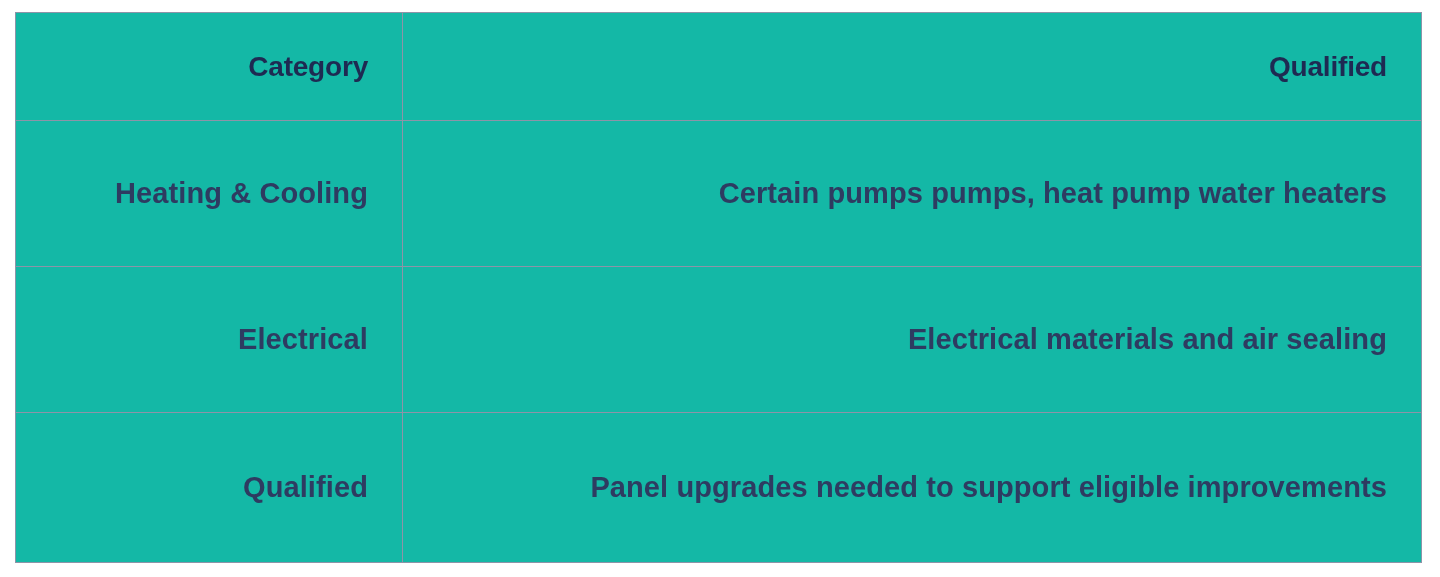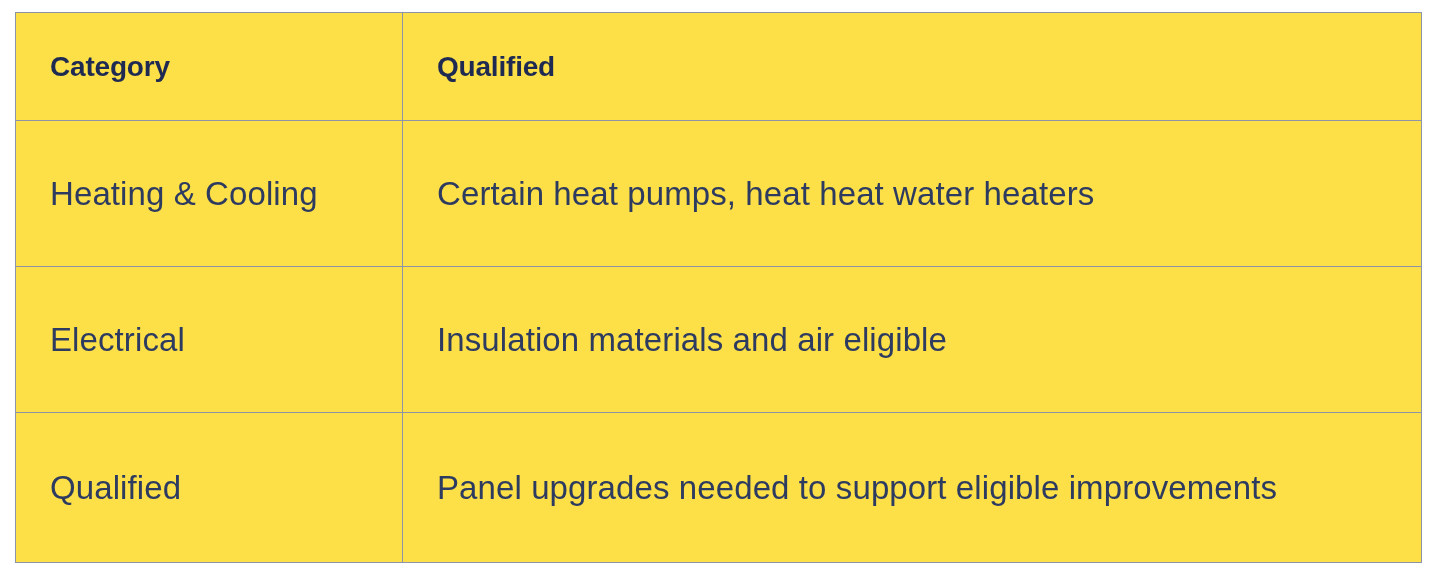--- a/index.html
+++ b/index.html
@@ -38,23 +38,23 @@
     width: 100%;
     height: 100%;
     border-collapse: collapse;
     table-layout: fixed;
     background: #ffffff;
   }
 
   table.data-table td,
   table.data-table th {
     border: 1px solid #8d94a8;
-    background: #fde047;
+    background: #14b8a6;
     vertical-align: middle;
-    text-align: left;
+    text-align: right;
     padding: 0 34px;
     box-sizing: border-box;
   }
 
   
   col.col-category { width: 387px; }
   col.col-examples { width: 1019px; }
 
   
   tr.header-row { height: 108px; }
@@ -64,22 +64,22 @@
     letter-spacing: -0.2px;
     color: #1e2a52;
     line-height: 1.2;
   }
 
   
   tr.data-row { height: 110px; }
   tr.data-row.last-row { height: 113px; }
 
   tr.data-row td {
-    font-weight: 400;
-    font-size: 33px;
+    font-weight: 700;
+    font-size: 29px;
     color: #2e3b61;
     line-height: 1.25;
     letter-spacing: 0.1px;
     white-space: nowrap;
   }
 
   tr.data-row td.cell-examples {
     color: #2e3b61;
   }
 
@@ -107,29 +107,29 @@
             <span class="cell-text">Qualified</span>
           </th>
         </tr>
       </thead>
       <tbody>
         <tr class="data-row">
           <td class="cell-category" style="color: rgb(46, 59, 97); border-color: rgb(141, 148, 168);">
             <span class="cell-text">Heating &amp; Cooling</span>
           </td>
           <td class="cell-examples" style="color: rgb(46, 59, 97); border-color: rgb(141, 148, 168);">
-            <span class="cell-text">Certain heat pumps, heat heat water heaters</span>
+            <span class="cell-text">Certain pumps pumps, heat pump water heaters</span>
           </td>
         </tr>
         <tr class="data-row">
           <td class="cell-category" style="color: rgb(46, 59, 97); border-color: rgb(141, 148, 168);">
             <span class="cell-text">Electrical</span>
           </td>
           <td class="cell-examples" style="color: rgb(46, 59, 97); border-color: rgb(141, 148, 168);">
-            <span class="cell-text">Insulation materials and air eligible</span>
+            <span class="cell-text">Electrical materials and air sealing</span>
           </td>
         </tr>
         <tr class="data-row last-row">
           <td class="cell-category" style="color: rgb(46, 59, 97); border-color: rgb(141, 148, 168);">
             <span class="cell-text">Qualified</span>
           </td>
           <td class="cell-examples" style="color: rgb(46, 59, 97); border-color: rgb(141, 148, 168);">
             <span class="cell-text">Panel upgrades needed to support eligible improvements</span>
           </td>
         </tr>

